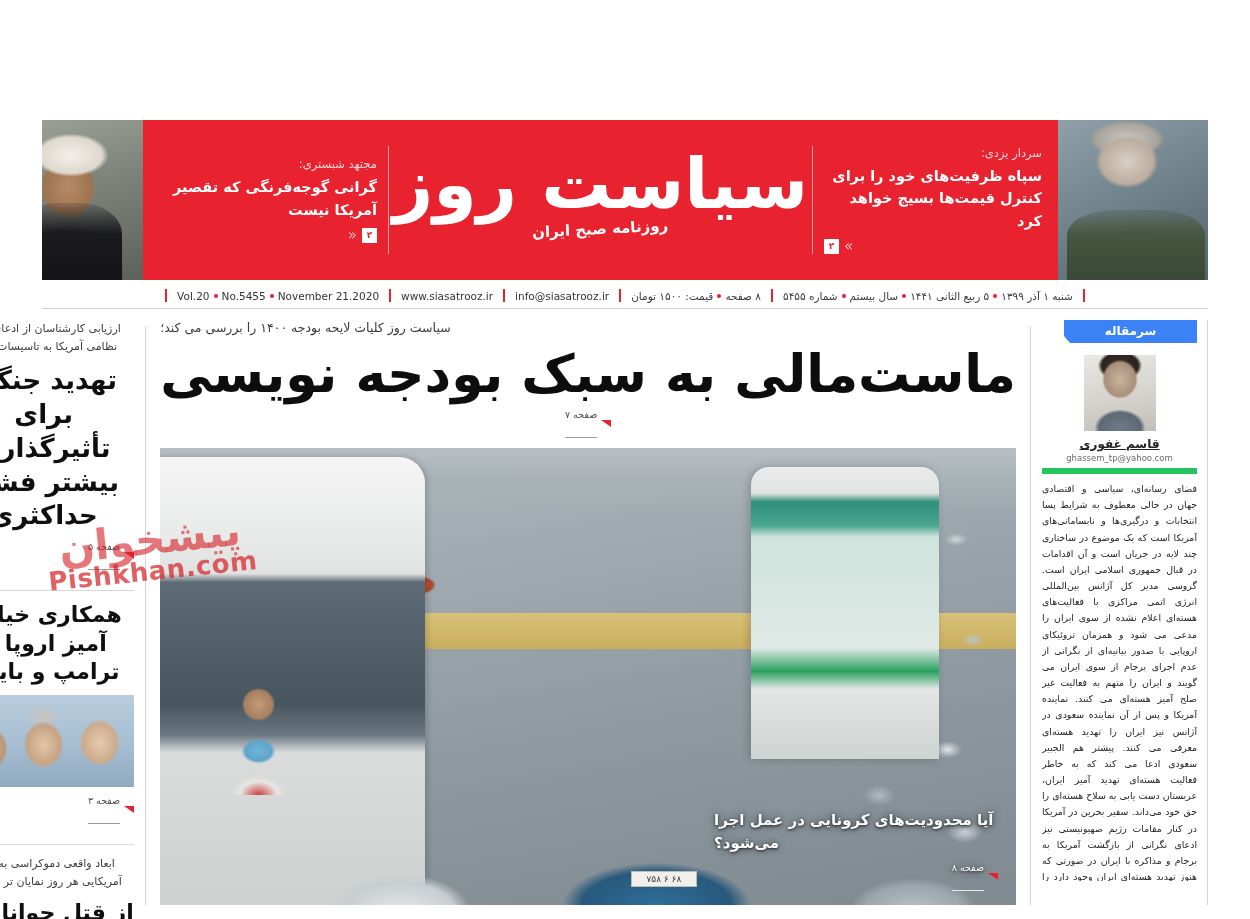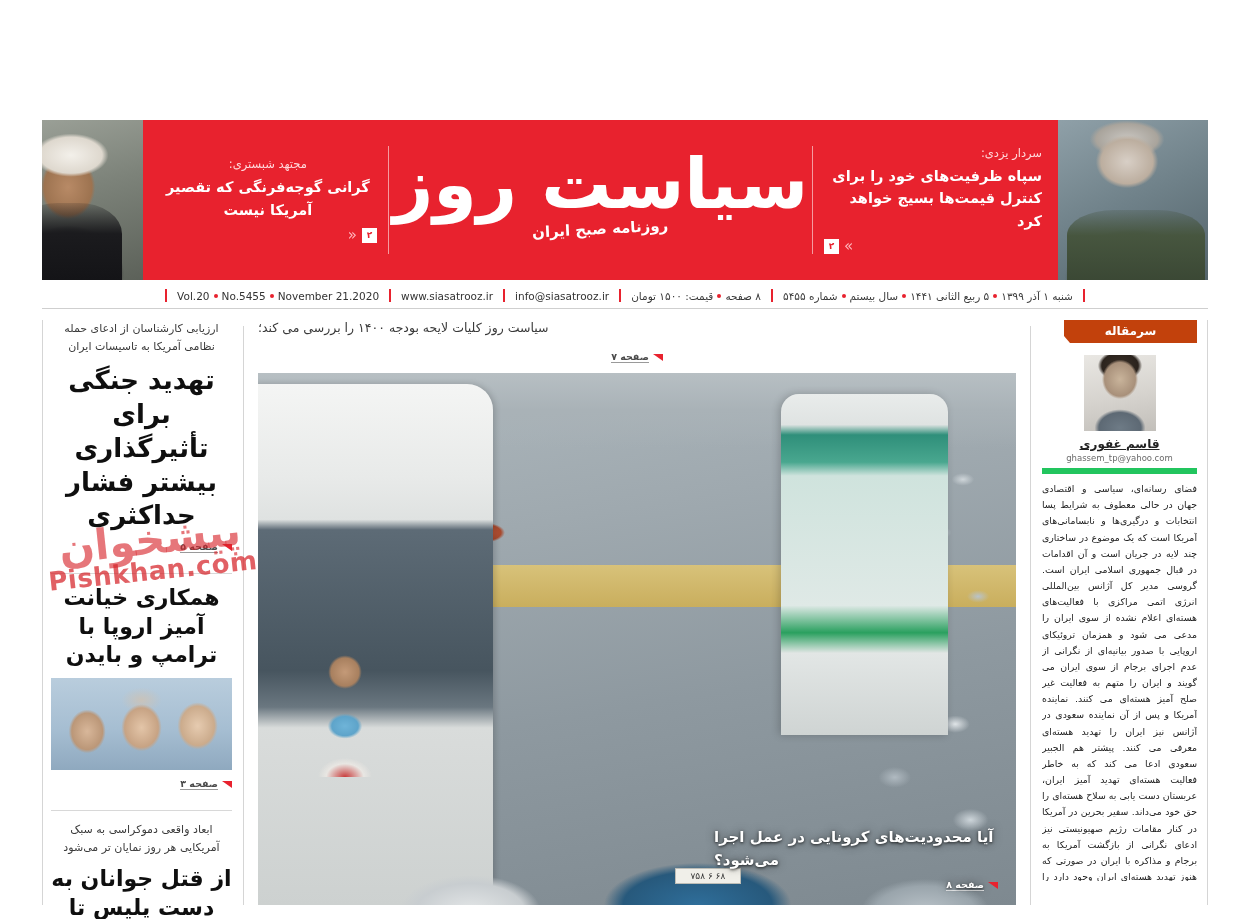--- a/index.html
+++ b/index.html
@@ -79,21 +79,21 @@
 
   .mast-teaser {
     flex: 0 0 250px;
     display: flex;
     flex-direction: column;
     justify-content: center;
     color: #ffffff;
     padding: 0 16px;
     position: relative;
   }
-  .mast-teaser.left  { text-align: center;  direction: rtl; }
+  .mast-teaser.left  { text-align: right;  direction: rtl; }
   .mast-teaser.right { text-align: right; direction: rtl; }
 
   .mast-teaser .rule {
     position: absolute;
     top: 26px;
     bottom: 26px;
     width: 1px;
     background: rgba(255,255,255,.55);
   }
   .mast-teaser.left  .rule { right: 4px; }
@@ -215,21 +215,21 @@
   }
   .col-editorial::before {
     content: "";
     position: absolute;
     left: 0; top: 6px; bottom: 0;
     width: 1px;
     background: #d5d5d5;
   }
 
   .sarmaghale {
-    background: #c2410c;
+    background: #3b82f6;
     color: #fff;
     font-size: 12px;
     font-weight: 700;
     text-align: center;
     padding: 4px 22px 5px;
     margin: 0 0 12px 22px;
     clip-path: polygon(0 0, 100% 0, 100% 100%, 6px 100%, 0 70%);
   }
   .ed-title {
     font-size: 15.5px;
@@ -299,24 +299,24 @@
   }
   .lead-pagemark {
     display: flex;
     align-items: center;
     justify-content: center;
     gap: 4px;
     margin: 6px 0 10px;
   }
   .pagemark-label {
     font-size: 9.5px;
-    font-weight: 700;
+    font-weight: 400;
     color: #4a4a4a;
     border-bottom: 1px solid #9a9a9a;
-    padding-bottom: 0;
+    padding-bottom: 17px;
   }
   .pagemark-arrow {
     width: 0; height: 0;
     border-top: 7px solid #e8222e;
     border-left: 10px solid transparent;
   }
 
   
   .lead-photo {
     flex: 1 1 auto;
@@ -616,20 +616,21 @@
     <div class="col-editorial">
       <div class="sarmaghale">سرمقاله</div>
       <div class="ed-photo"></div>
       <div class="ed-author">قاسم غفوری</div>
       <div class="ed-email">ghassem_tp@yahoo.com</div>
       <div class="ed-body">فضای رسانه‌ای، سیاسی و اقتصادی جهان در حالی معطوف به شرایط پسا انتخابات و درگیری‌ها و نابسامانی‌های آمریکا است که یک موضوع در ساختاری چند لایه در جریان است و آن اقدامات در قبال جمهوری اسلامی ایران است. گروسی مدیر کل آژانس بین‌المللی انرژی اتمی مراکزی با فعالیت‌های هسته‌ای اعلام نشده از سوی ایران را مدعی می شود و همزمان تروئیکای اروپایی با صدور بیانیه‌ای از نگرانی از عدم اجرای برجام از سوی ایران می گویند و ایران را متهم به فعالیت غیر صلح آمیز هسته‌ای می کنند. نماینده آمریکا و پس از آن نماینده سعودی در آژانس نیز ایران را تهدید هسته‌ای معرفی می کنند. پیشتر هم الجبیر سعودی ادعا می کند که به خاطر فعالیت هسته‌ای تهدید آمیز ایران، عربستان دست یابی به سلاح هسته‌ای را حق خود می‌داند. سفیر بحرین در آمریکا در کنار مقامات رژیم صهیونیستی نیز ادعای نگرانی از بازگشت آمریکا به برجام و مذاکره با ایران در صورتی که هنوز تهدید هسته‌ای ایران وجود دارد را عنوان می‌کنند. در کنار این ادعاهای هسته‌ای، رسانه‌های عربی ادعاهایی مبنی بر حمایت ایران از تروریسم را مطرح می‌سازند چنانکه چند روز پیش نیویورک تایمز و یک روز بعد آسوشیتدپرس به نقل از منابع ناشناس مدعی شدند که مرد شماره ۲ القاعده به در خواست آمریکا توسط</div>
     </div>
 
     <div class="col-main">
       <div class="lead-kicker">سیاست روز کلیات لایحه بودجه ۱۴۰۰  را بررسی می کند؛</div>
+      <div class="lead-headline">ماست‌مالی به سبک بودجه نویسی</div>
       <div class="lead-pagemark">
         <span class="pagemark-arrow"></span>
         <span class="pagemark-label">صفحه ۷</span>
       </div>
 
       <div class="lead-photo">
         <div class="traffic"></div>
         <div class="driver"></div>
         <div class="fg-cars"></div>
         <div class="plate">۶۸ ۶ ۷۵۸</div>

